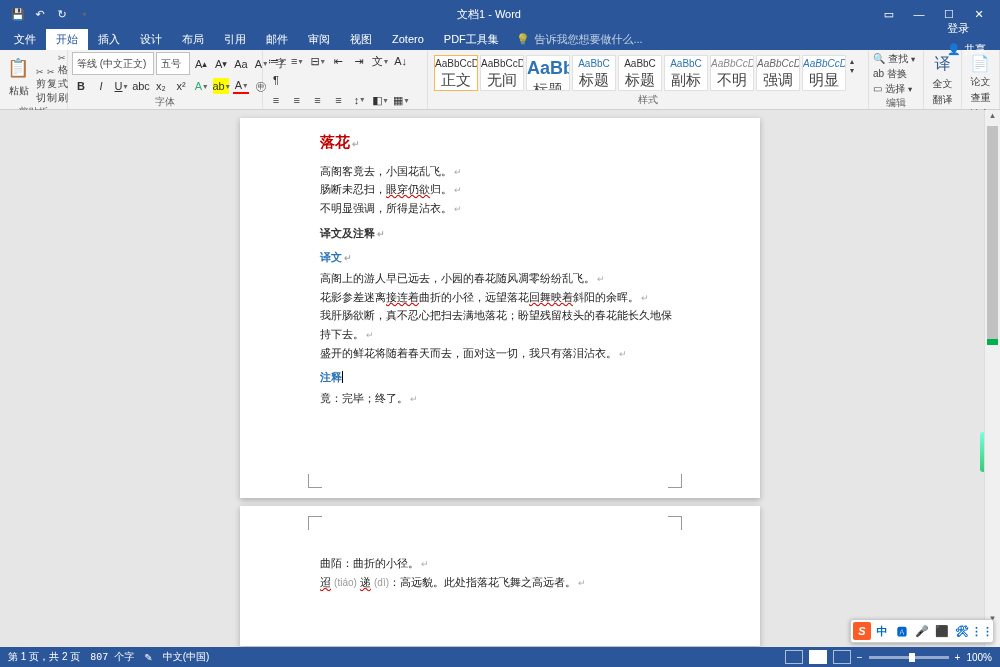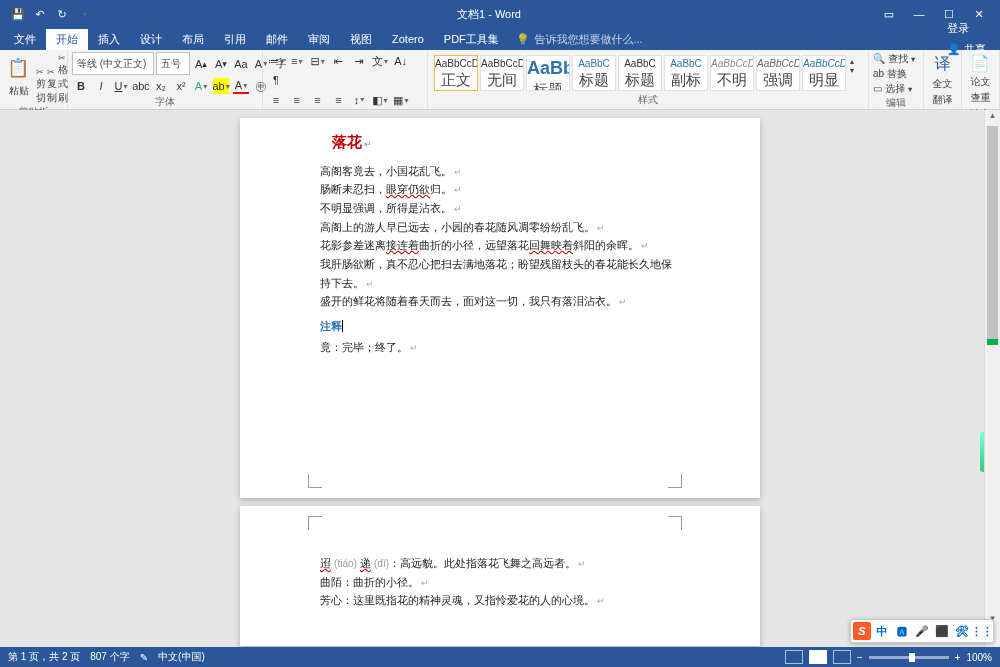--- a/index.html
+++ b/index.html
@@ -37,21 +37,21 @@
   .workspace { position:absolute; top:110px; bottom:20px; left:0; right:0; overflow:auto; background:#e6e6e6; }
   .page { width:520px; margin:8px auto; background:#fff; box-shadow:0 2px 6px rgba(0,0,0,.25); position:relative; }
   .page.p1{ height:380px; }
   .page.p2{ height:140px; }
   .crop{position:absolute;width:14px;height:14px;border:1px solid #999;}
   .crop.tl{top:10px;left:68px;border-right:none;border-bottom:none;}
   .crop.tr{top:10px;right:78px;border-left:none;border-bottom:none;}
   .crop.bl{bottom:10px;left:68px;border-right:none;border-top:none;}
   .crop.br{bottom:10px;right:78px;border-left:none;border-top:none;}
   .doc { padding:12px 80px 0 80px; font-size:11px; color:#222; line-height:1.7; }
-  .doc .h1{ color:#c00000; font-size:15px; font-weight:bold; margin-bottom:6px; font-family:"SimHei";margin-left:12px; }
+  .doc .h1{ color:#c00000; font-size:15px; font-weight:bold; margin-bottom:6px; font-family:"SimHei"; }
   .doc .h2{ color:#333; font-weight:bold; margin:6px 0 2px; }
   .doc .h3{ color:#2e74b5; font-weight:bold; margin:6px 0 2px; }
   .doc p{ margin:0; }
   .ul{ text-decoration:underline; text-decoration-style:wavy; text-decoration-color:#c00; }
   .doc .pm::after{content:"↵"; color:#aaa; font-size:9px; padding-left:2px;}
   .pin{color:#999;font-size:10px;}
   .status { position:absolute; bottom:0; left:0; right:0; height:20px; background:#2b579a; color:#fff; font-size:10px; display:flex; align-items:center; padding:0 8px; }
   .status .r{ margin-left:auto; display:flex; align-items:center; gap:6px; }
   .vbtn{width:18px;height:14px;border:1px solid rgba(255,255,255,.6);}
   .vbtn.active{background:#fff;border-color:#fff;}
@@ -255,35 +255,36 @@
 
 <div class="workspace">
   <div class="page p1">
     <div class="crop bl"></div>
       <div class="crop br"></div>
     <div class="doc">
       <div class="h1 pm">落花</div>
       <p class="pm">高阁客竟去，小国花乱飞。</p>
       <p class="pm">肠断未忍扫，<span class="ul">眼穿仍欲</span>归。</p>
       <p class="pm">不明显强调，所得是沾衣。</p>
+      <div class="h2 pm">译文及注释</div>
+      <div class="h3 pm">译文</div>
       <p class="pm">高阁上的游人早已远去，小园的春花随风凋零纷纷乱飞。</p>
       <p class="pm">花影参差迷离<span class="ul">接连着</span>曲折的小径，远望落花<span class="ul">回舞映着</span>斜阳的余晖。</p>
       <p class="pm">我肝肠欲断，真不忍心把扫去满地落花；盼望残留枝头的春花能长久地保持下去。</p>
       <p class="pm">盛开的鲜花将随着春天而去，面对这一切，我只有落泪沾衣。</p>
       <div class="h3"><span>注释</span><span style="border-left:1px solid #000;"></span></div>
       <p class="pm">竟：完毕；终了。</p>
     </div>
   </div>
   <div class="page p2">
     <div class="crop tl"></div>
       <div class="crop tr"></div>
     <div class="doc" style="padding-top:48px;">
+      <p class="pm">曲陌：曲折的小径。</p>
       <p class="pm"><span class="ul">迢</span> <span class="pin">(tiáo)</span> <span class="ul">递</span> <span class="pin">(dì)</span>：高远貌。此处指落花飞舞之高远者。</p>
-      <p class="pm">曲陌：曲折的小径。</p>
-      <p class="pm">芳心：这里既指花的精神灵魂，又指怜爱花的人的心境。</p>
     </div>
   </div>
   <div class="floaty"></div>
 </div>
 
 <div class="scrollbar">
   <div class="arr up">▴</div>
   <div class="track">
       <div class="thumb"></div>
       <div class="mark"></div>
@@ -297,21 +298,21 @@
   <span style="color:#06c;">中</span>
   <span style="color:#06c;">🅰</span>
   <span style="color:#06c;">🎤</span>
   <span style="color:#06c;">⬛</span>
   <span style="color:#06c;">🛠</span>
   <span style="color:#06c;">⋮⋮</span>
 </div>
 
 <div class="status">
   <span>第 1 页，共 2 页</span>
-  <span style="margin:0 10px;">807 个字</span>
+  <span style="margin:0 10px;font-family:Liberation Mono, monospace;">807 个字</span>
   <span>✎</span>
   <span style="margin:0 10px;">中文(中国)</span>
   <div class="r">
     <span class="vbtn"></span>
     <span class="vbtn active"></span>
     <span class="vbtn"></span>
     <span>−</span>
     <div class="slider">
         <div class="th"></div>
       </div>

